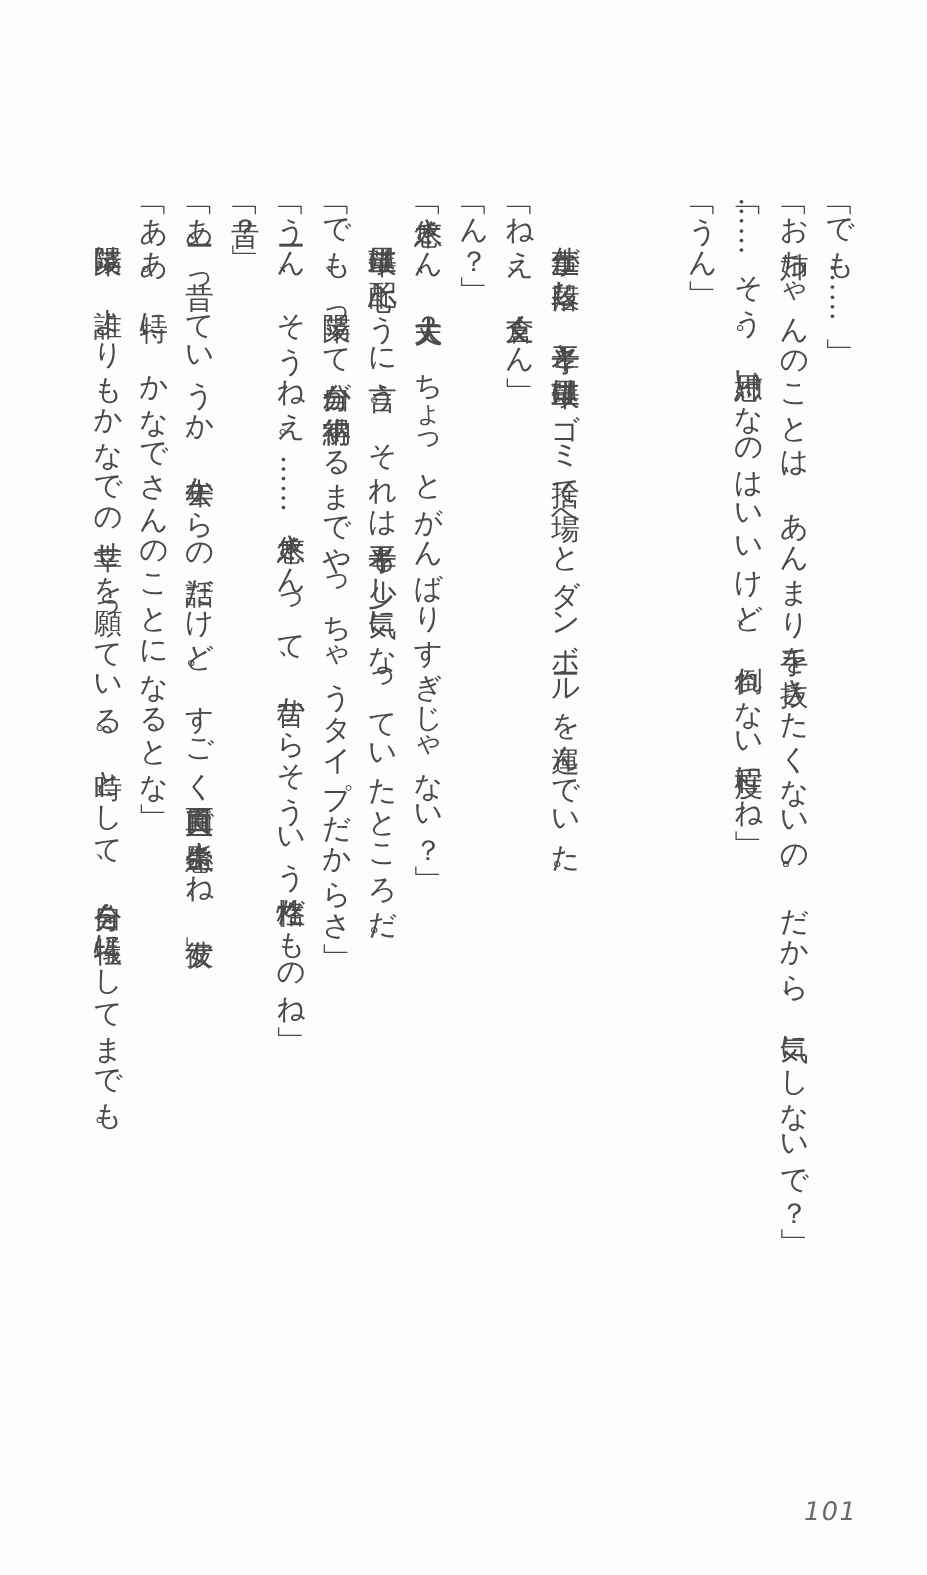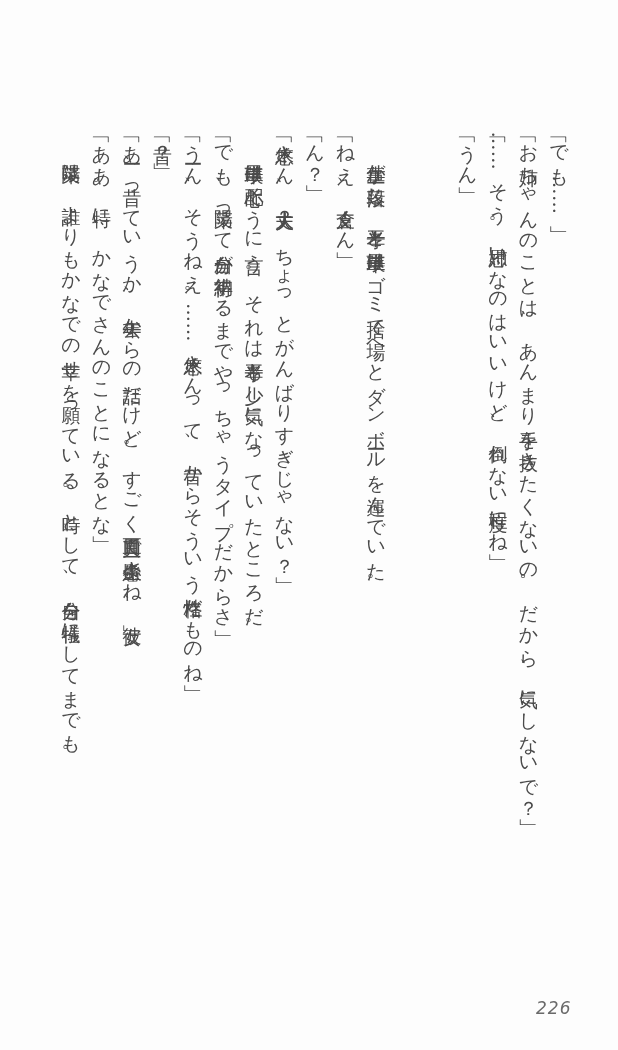--- a/index.html
+++ b/index.html
@@ -66,14 +66,14 @@
       <p class="dialogue">「ん？」</p>
       <p class="dialogue">「悠木さん、大丈夫？　ちょっとがんばりすぎじゃない？」</p>
       <p class="narrative">瑛里華は心配そうに言う。それは孝平も少し気になっていたところだ。</p>
       <p class="dialogue">「でも、陽菜って自分が納得するまでやっちゃうタイプだからさ」</p>
       <p class="dialogue">「うーん、そうねえ。……悠木さんって、昔からそういう性格だものね」</p>
       <p class="dialogue">「昔？」</p>
       <p class="dialogue">「あー、昔っていうか、去年からの話だけど。すごく真面目で一生懸命よね、彼女」</p>
       <p class="dialogue">「ああ。特に、かなでさんのことになるとな」</p>
       <p class="narrative">陽菜は、誰よりもかなでの幸せを願っている。時として、自分を犠牲にしてまでも。</p>
     </div>
-  <div class="page-number">226</div>
+  <div class="page-number">101</div>
 </div>
 
 </body></html>

